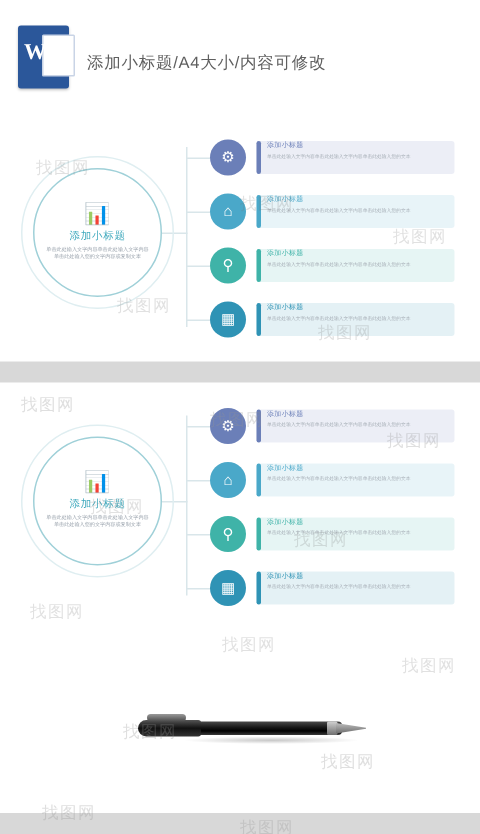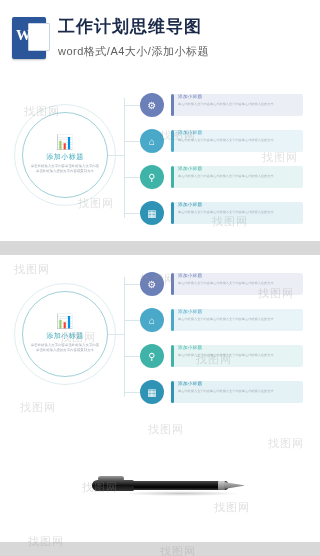--- a/index.html
+++ b/index.html
@@ -197,22 +197,21 @@
 </style>
 </head>
 <body>
 
 <div class="header">
   <div class="word-icon">
     <div class="sheet"></div>
     <div class="wchar">W</div>
   </div>
   <div class="title-wrap">
-    <div class="doc-title">工作计划思维导图</div>
-    <div class="doc-sub">word格式/A4大小/添加小标题</div>
+    <div class="doc-sub">添加小标题/A4大小/内容可修改</div>
   </div>
 </div>
 
 <div class="page page1">
   <div class="diagram" id="diagram-1">
       <div class="conn" style="left: 124px; top: 22px; height: 120px;"></div>
       <div class="conn-h" style="left: 108px; top: 79px; width: 17px;"></div>
       <div class="hub-ring"></div>
       <div class="hub">
         <div class="hub-icon">📊</div>

